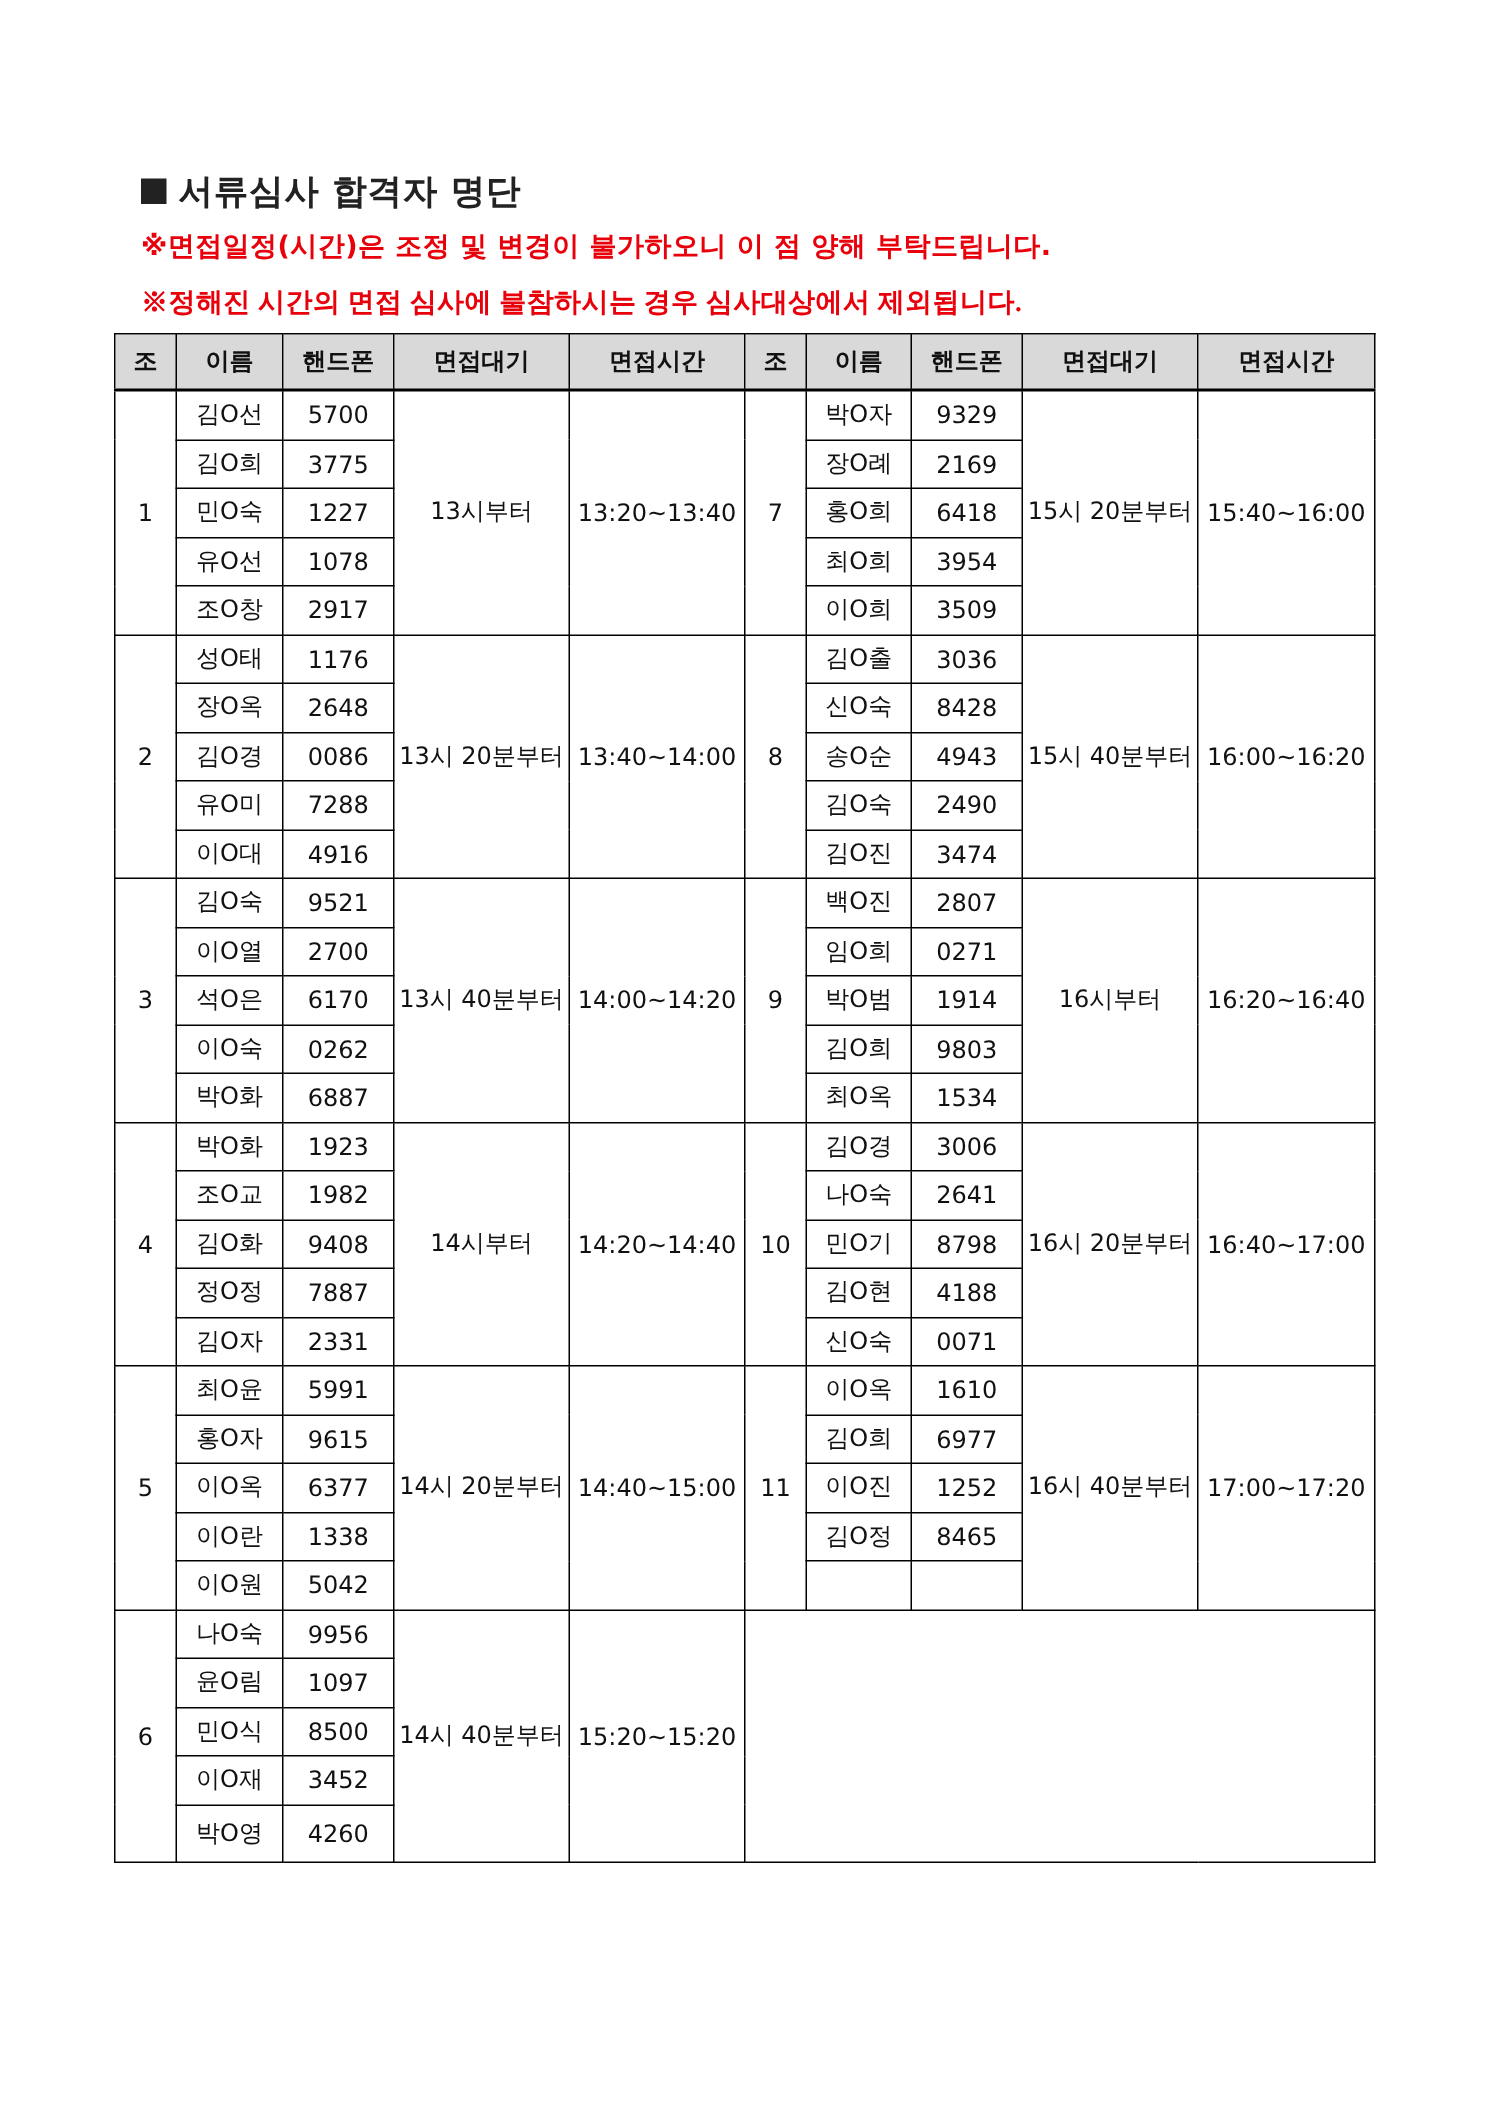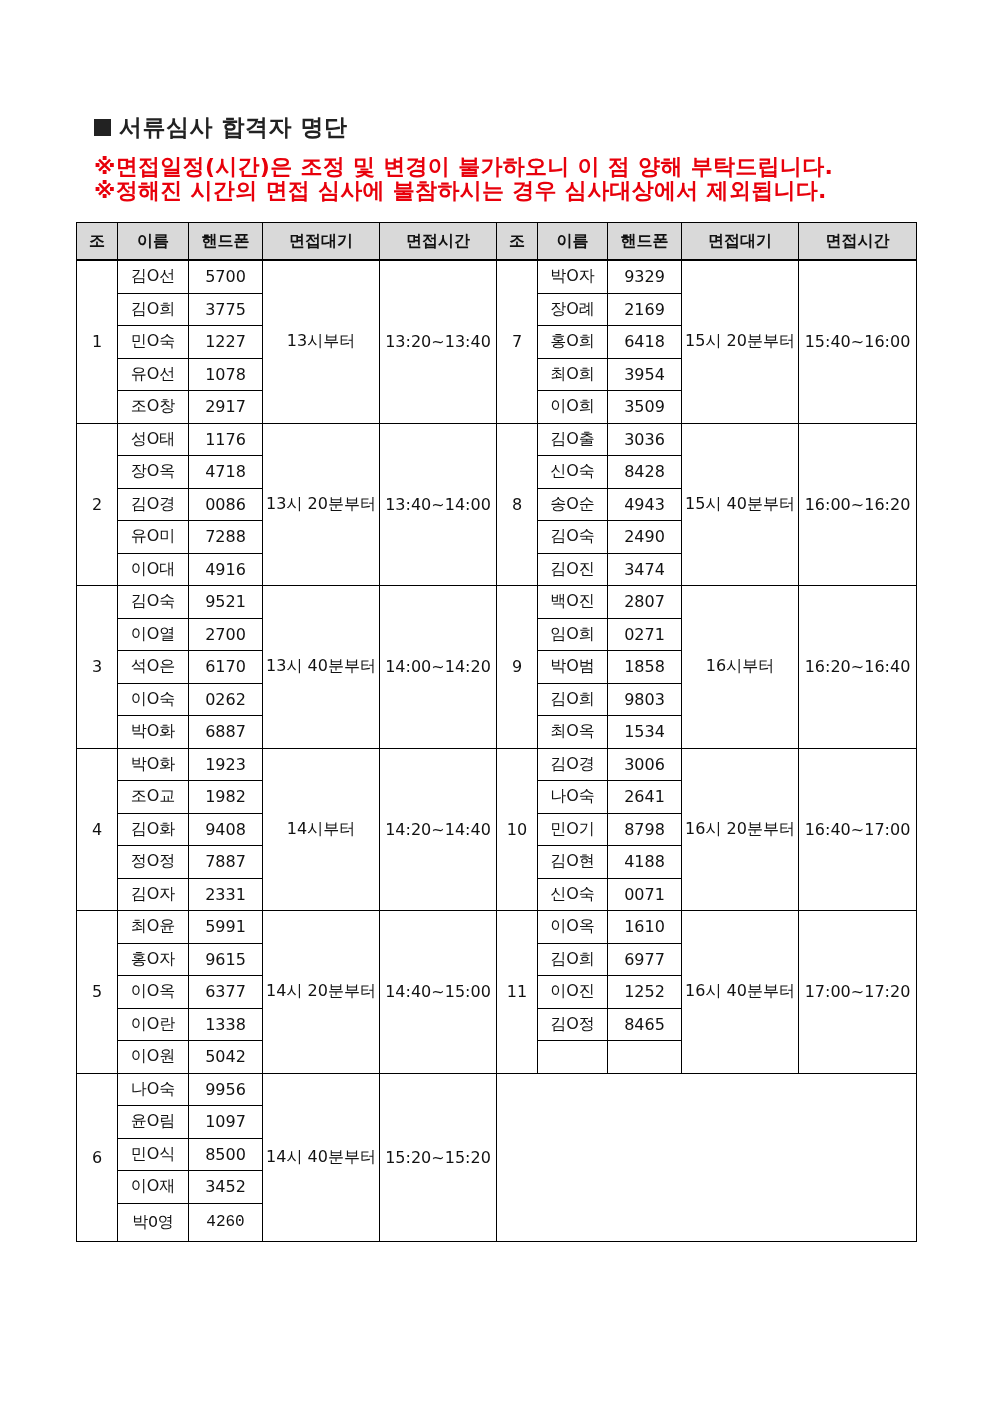--- a/index.html
+++ b/index.html
@@ -1,26 +1,26 @@
 <!DOCTYPE html>
 <html><head>
 <meta charset="utf-8">
 <style>
   html, body { margin: 0; padding: 0; background: #ffffff; }
   body { width: 992px; height: 1403px; position: relative; font-family: "DejaVu Sans", "Liberation Sans", sans-serif; color: #111; }
   .title { position: absolute; left: 94px; top: 112px; font-size: 23px; font-weight: bold; color: #222; letter-spacing: 0.5px; white-space: nowrap; }
   .title .sq { display: inline-block; width: 17px; height: 17px; background: #222; margin-right: 8px; vertical-align: -1px; }
-  .notice { position: absolute; left: 94px; font-size: 22px; font-weight: bold; color: #e8000b; white-space: nowrap; letter-spacing: 0.3px; }
+  .notice { position: absolute; left: 94px; font-size: 18px; font-weight: bold; color: #e8000b; white-space: nowrap; letter-spacing: 0.3px; }
   .notice.n1 { top: 152px; }
-  .notice.n2 { top: 176px; }
+  .notice.n2 { top: 189px; font-family: Liberation Serif, serif; }
   table.sched { position: absolute; left: 76px; top: 222px; border-collapse: collapse; table-layout: fixed; width: 840px; font-size: 16px; }
   table.sched td, table.sched th { border: 1px solid #000; text-align: center; vertical-align: middle; padding: 0; white-space: nowrap; overflow: hidden; }
   table.sched thead th { background: #d9d9d9; font-weight: bold; height: 36px; font-size: 16px; }
   table.sched tbody td { height: 31.5px; font-weight: normal; }
-  table.sched tbody tr.tall td { height: 37px; font-family: Liberation Mono, monospace; }
+  table.sched tbody tr.tall td { height: 37px; }
   table.sched thead tr { border-bottom: 2px solid #000; }
   table.sched td.empty-block { border: 1px solid #000; }
 </style>
 </head>
 <body>
 
 <div class="title"><span class="sq"></span><span>서류심사 합격자 명단</span></div>
 <div class="notice n1">※면접일정(시간)은 조정 및 변경이 불가하오니 이 점 양해 부탁드립니다.</div>
 <div class="notice n2">※정해진 시간의 면접 심사에 불참하시는 경우 심사대상에서 제외됩니다.</div>
 
@@ -95,21 +95,21 @@
         <td rowspan="5">13시 20분부터</td>
         <td rowspan="5">13:40~14:00</td>
         <td rowspan="5">8</td>
         <td>김O출</td>
         <td>3036</td>
         <td rowspan="5">15시 40분부터</td>
         <td rowspan="5">16:00~16:20</td>
       </tr>
       <tr>
         <td>장O옥</td>
-        <td>4718</td>
+        <td>2648</td>
         <td>신O숙</td>
         <td>8428</td>
       </tr>
       <tr>
         <td>김O경</td>
         <td>0086</td>
         <td>송O순</td>
         <td>4943</td>
       </tr>
       <tr>
@@ -139,21 +139,21 @@
       <tr>
         <td>이O열</td>
         <td>2700</td>
         <td>임O희</td>
         <td>0271</td>
       </tr>
       <tr>
         <td>석O은</td>
         <td>6170</td>
         <td>박O범</td>
-        <td>1858</td>
+        <td>1914</td>
       </tr>
       <tr>
         <td>이O숙</td>
         <td>0262</td>
         <td>김O희</td>
         <td>9803</td>
       </tr>
       <tr>
         <td>박O화</td>
         <td>6887</td>

